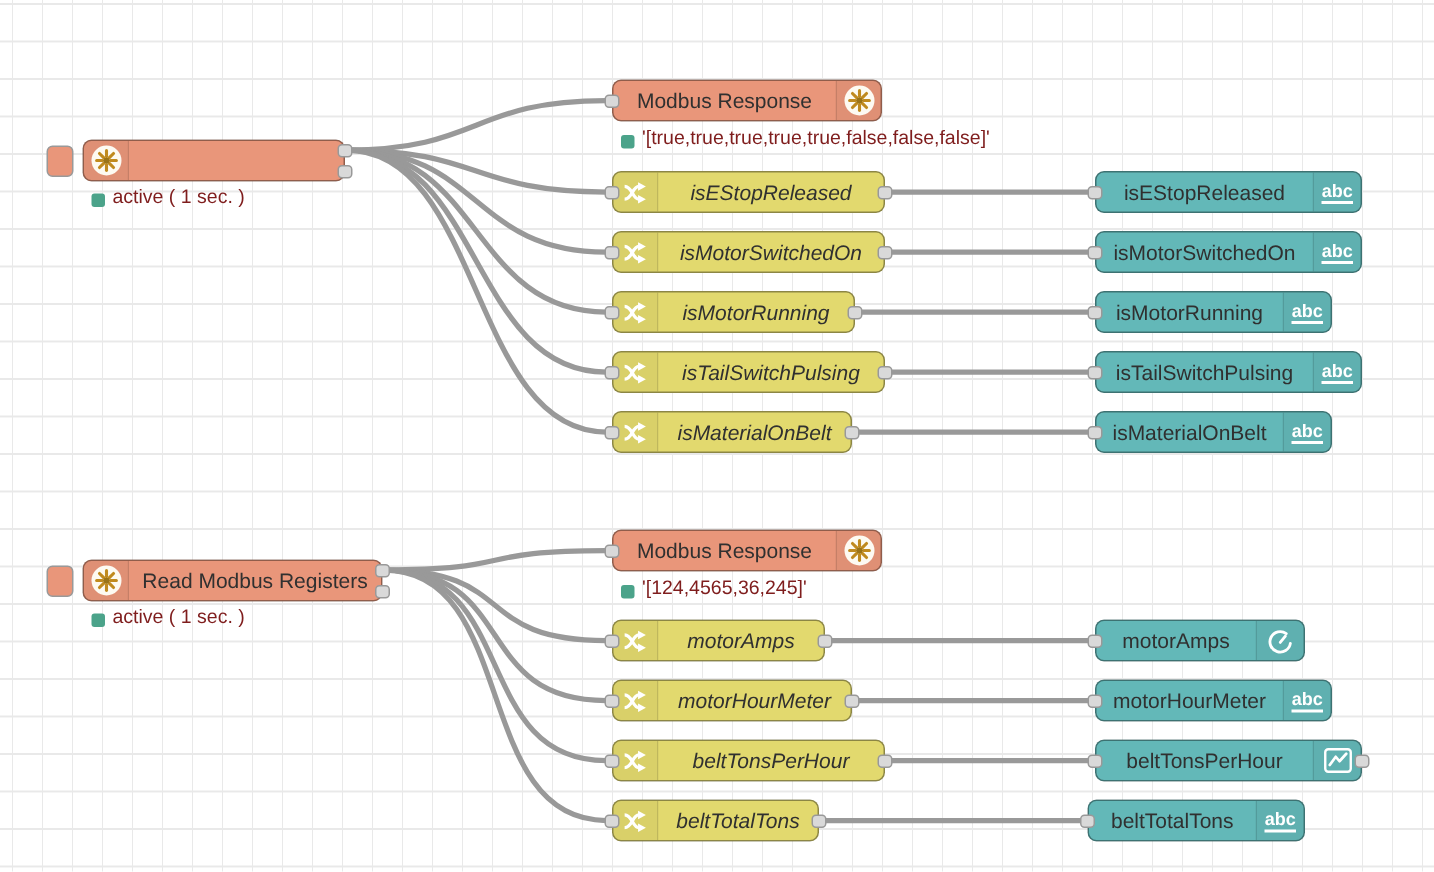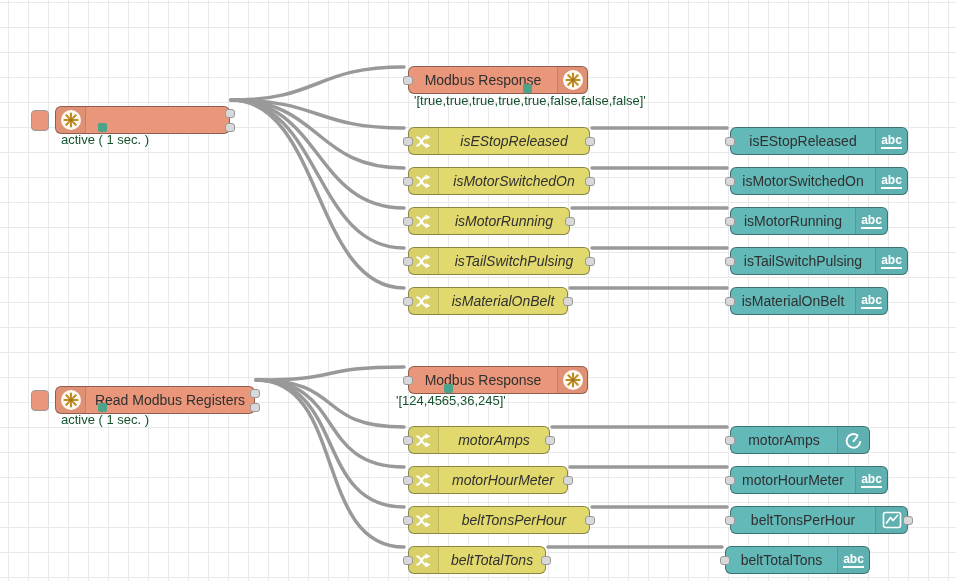--- a/index.html
+++ b/index.html
@@ -18,21 +18,20 @@
   svg.wires { position:absolute; left:0; top:0; z-index:1; }
   svg.wires path { fill:none; stroke:#999999; stroke-width:3.5px; stroke-linecap:round; }
 
   .node {
     position:absolute; height:28px; z-index:2;
     border:1px solid rgba(0,0,0,0.38);
     border-radius:6px;
     display:flex; align-items:stretch;
     font-size:14px; color:#303030;
     cursor:move;
-    margin-top:13px;
   }
   .salmon { background:#E9967A; }
   .yellow { background:#E2D96E; }
   .teal   { background:#63B8B8; }
 
   .nlabel { flex:1; display:flex; align-items:center; justify-content:center;
             white-space:nowrap; padding:0 8px; overflow:hidden; }
   .italic { font-style:italic; }
 
   .iconbox { width:30px; display:flex; align-items:center; justify-content:center;
@@ -56,22 +55,22 @@
   .port-out { right:-6px; top:9px; }
   .port-out1 { right:-6px; top:2px; }
   .port-out2 { right:-6px; top:16px; }
 
   .btn {
     position:absolute; left:-25px; top:3px; width:18px; height:21px;
     border:1px solid #999999; border-radius:4px; background:#E9967A;
     cursor:pointer; z-index:3;
   }
 
-  .status { position:absolute; z-index:2; font-size:13px; color:#14532d;
-            display:flex; align-items:center; white-space:nowrap;flex-direction:column; }
+  .status { position:absolute; z-index:2; font-size:13px; color:#7f1d1d;
+            display:flex; align-items:flex-end; white-space:nowrap; }
   .status .dot { width:9px; height:9px; border-radius:2px; background:#4BA38A;
                  margin-right:5px; flex:none; }
 </style>
 </head>
 <body>
 
 <svg class="wires" width="956" height="581">
 
   <path d="M231 100 C321 100 314 67 404 67"></path>
   <path d="M231 100 C321 100 314 128 404 128"></path>
@@ -299,21 +298,21 @@
             <line x1="7.9" y1="7.9" x2="4.8" y2="4.8"></line>
         <line x1="10" y1="7" x2="10" y2="2.7"></line>
             <line x1="12.1" y1="7.9" x2="15.2" y2="4.8"></line>
       </g>
           <circle cx="10" cy="10" r="2.3" fill="#9a7317"></circle>
     </svg>
       </span>
   </div>
   <div class="port port-in"></div>
 </div>
-<div class="status" style="left:396px;top:384px">
+<div class="status" style="left:414px;top:384px">
   <span class="dot"></span>
   <span>'[124,4565,36,245]'</span>
 </div>
 
 <div class="node yellow" style="left:408px;top:413px;width:142px">
   <div class="iconbox left">
       <svg width="17" height="17" viewBox="0 0 18 18">
     <path d="M1.5 4.5 C7 4.5 7 13.5 11.5 13.5" fill="none" stroke="#fff" stroke-width="2.3"></path>
     <polygon points="11,10.5 16.5,13.5 11,16.5" fill="#fff"></polygon>
     <path d="M1.5 13.5 C7 13.5 7 4.5 11.5 4.5" fill="none" stroke="#fff" stroke-width="2.3"></path>

